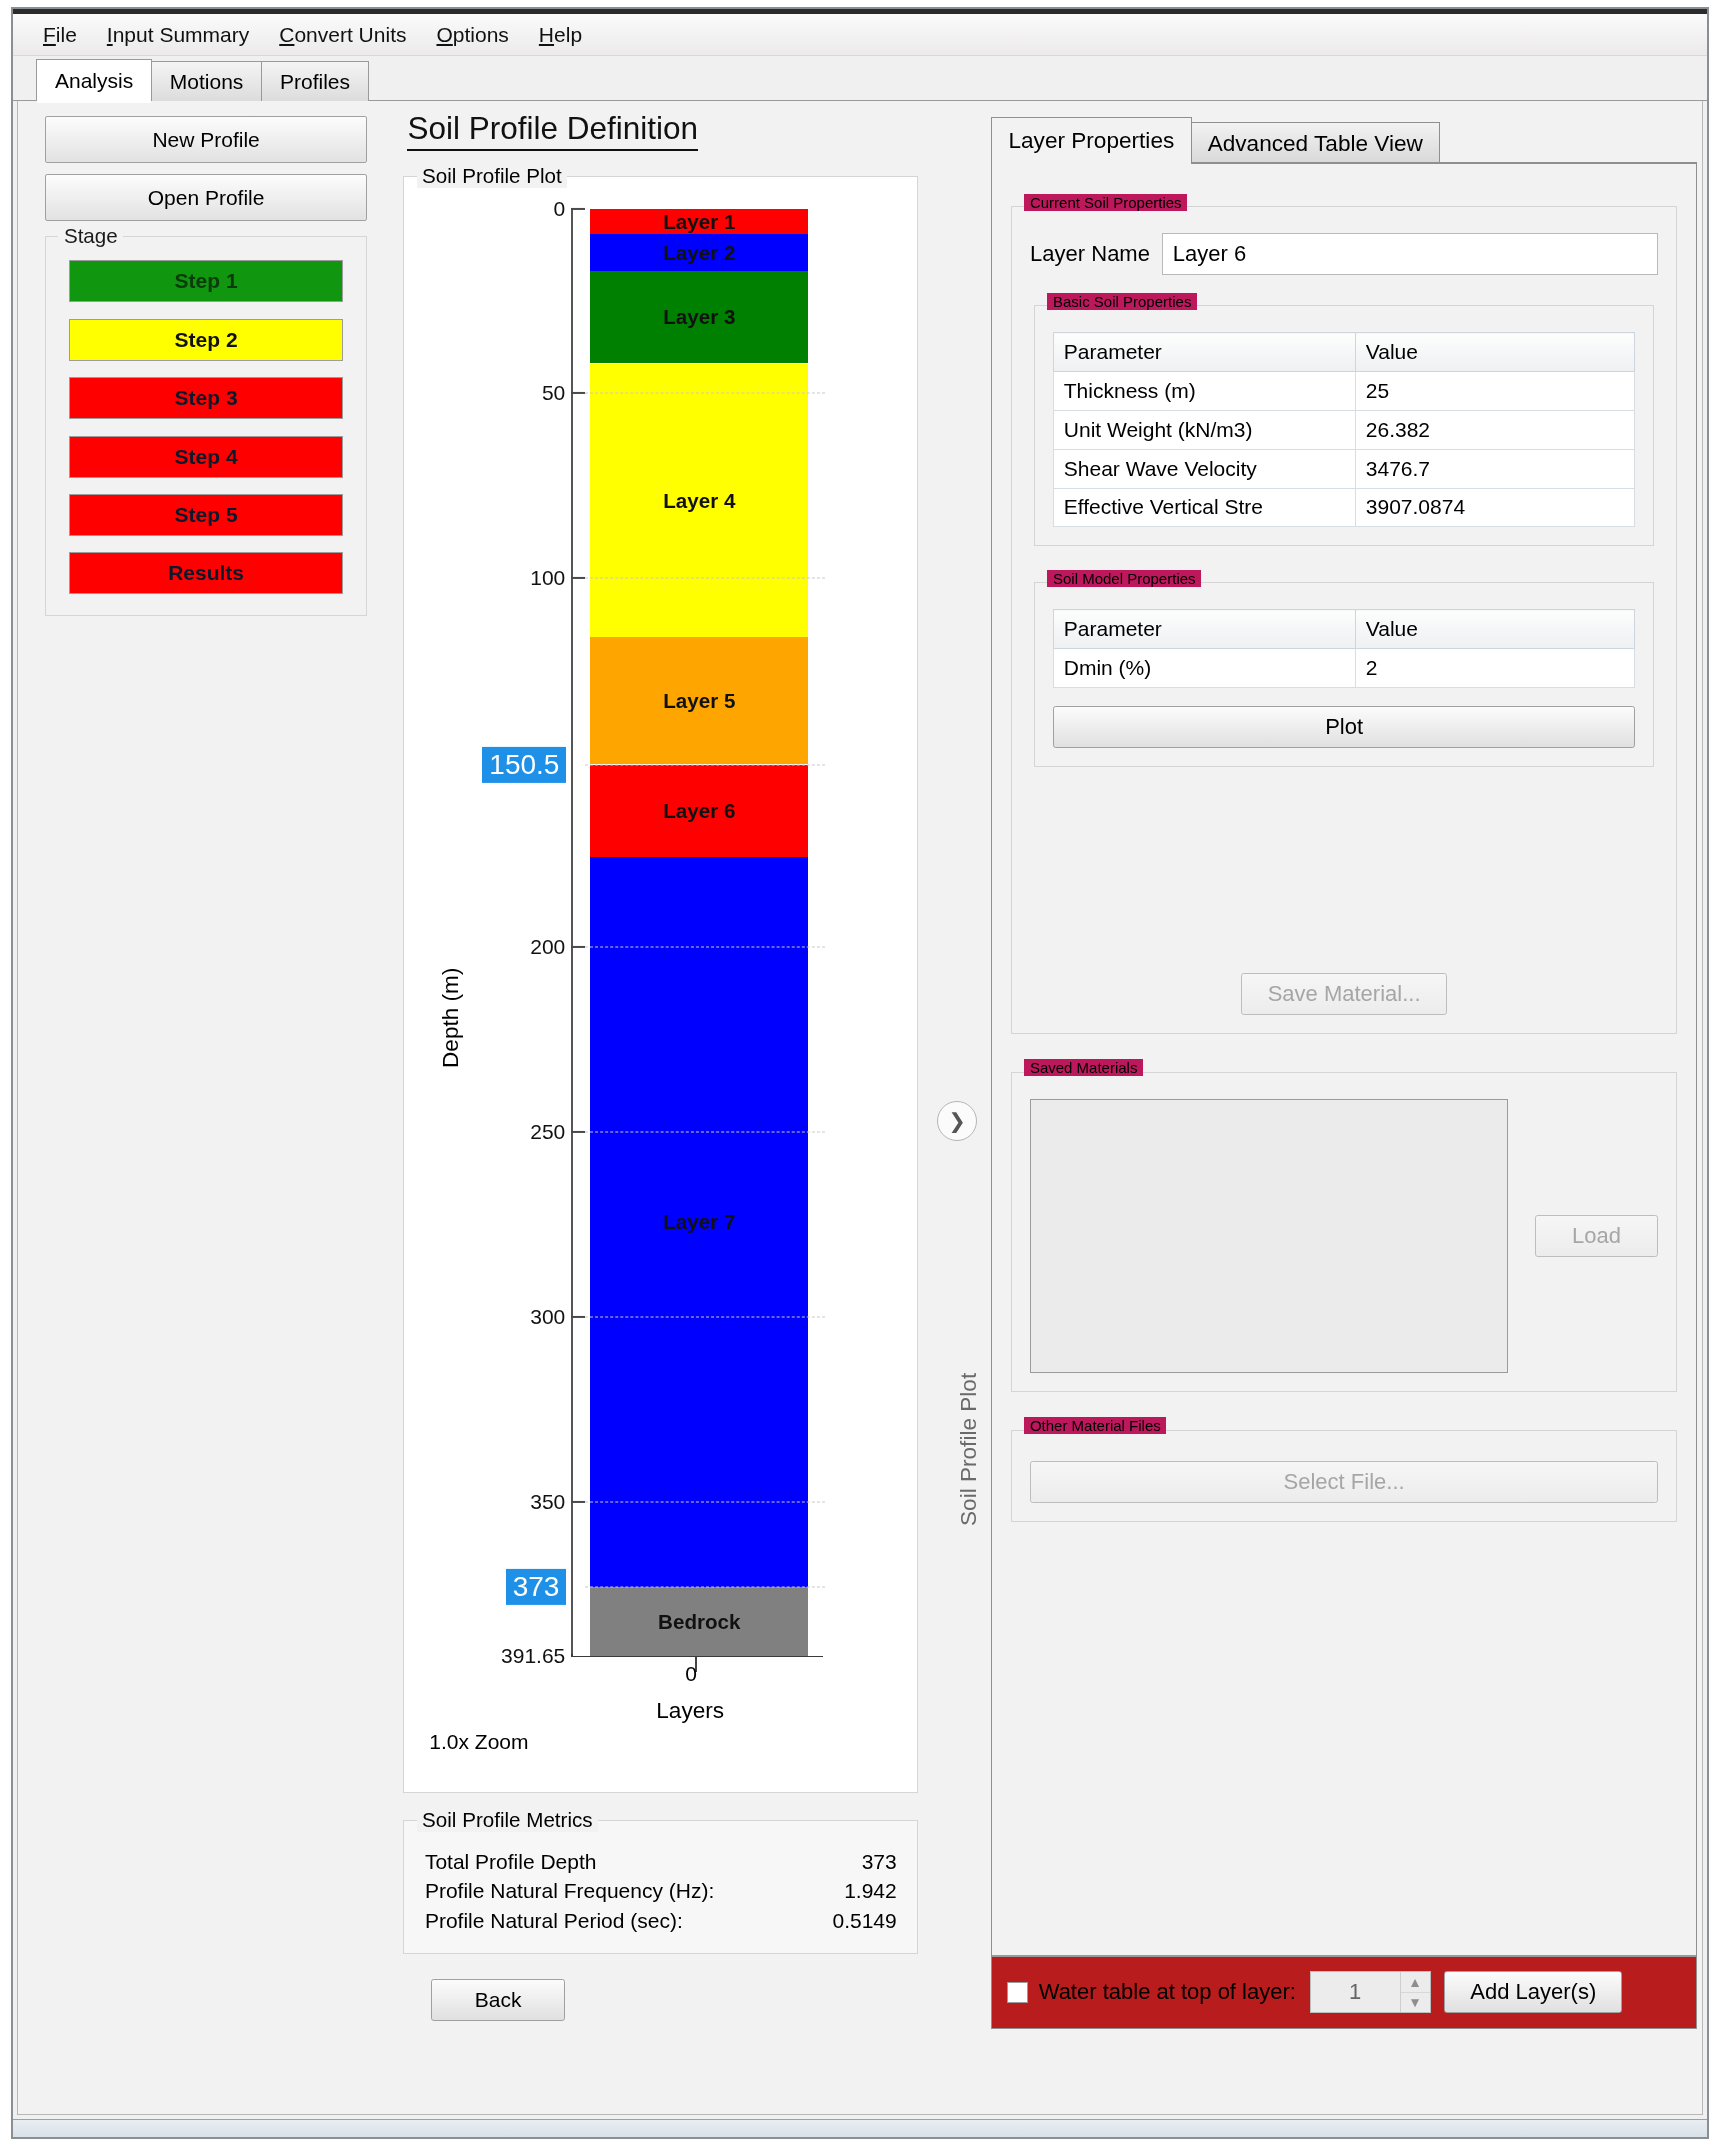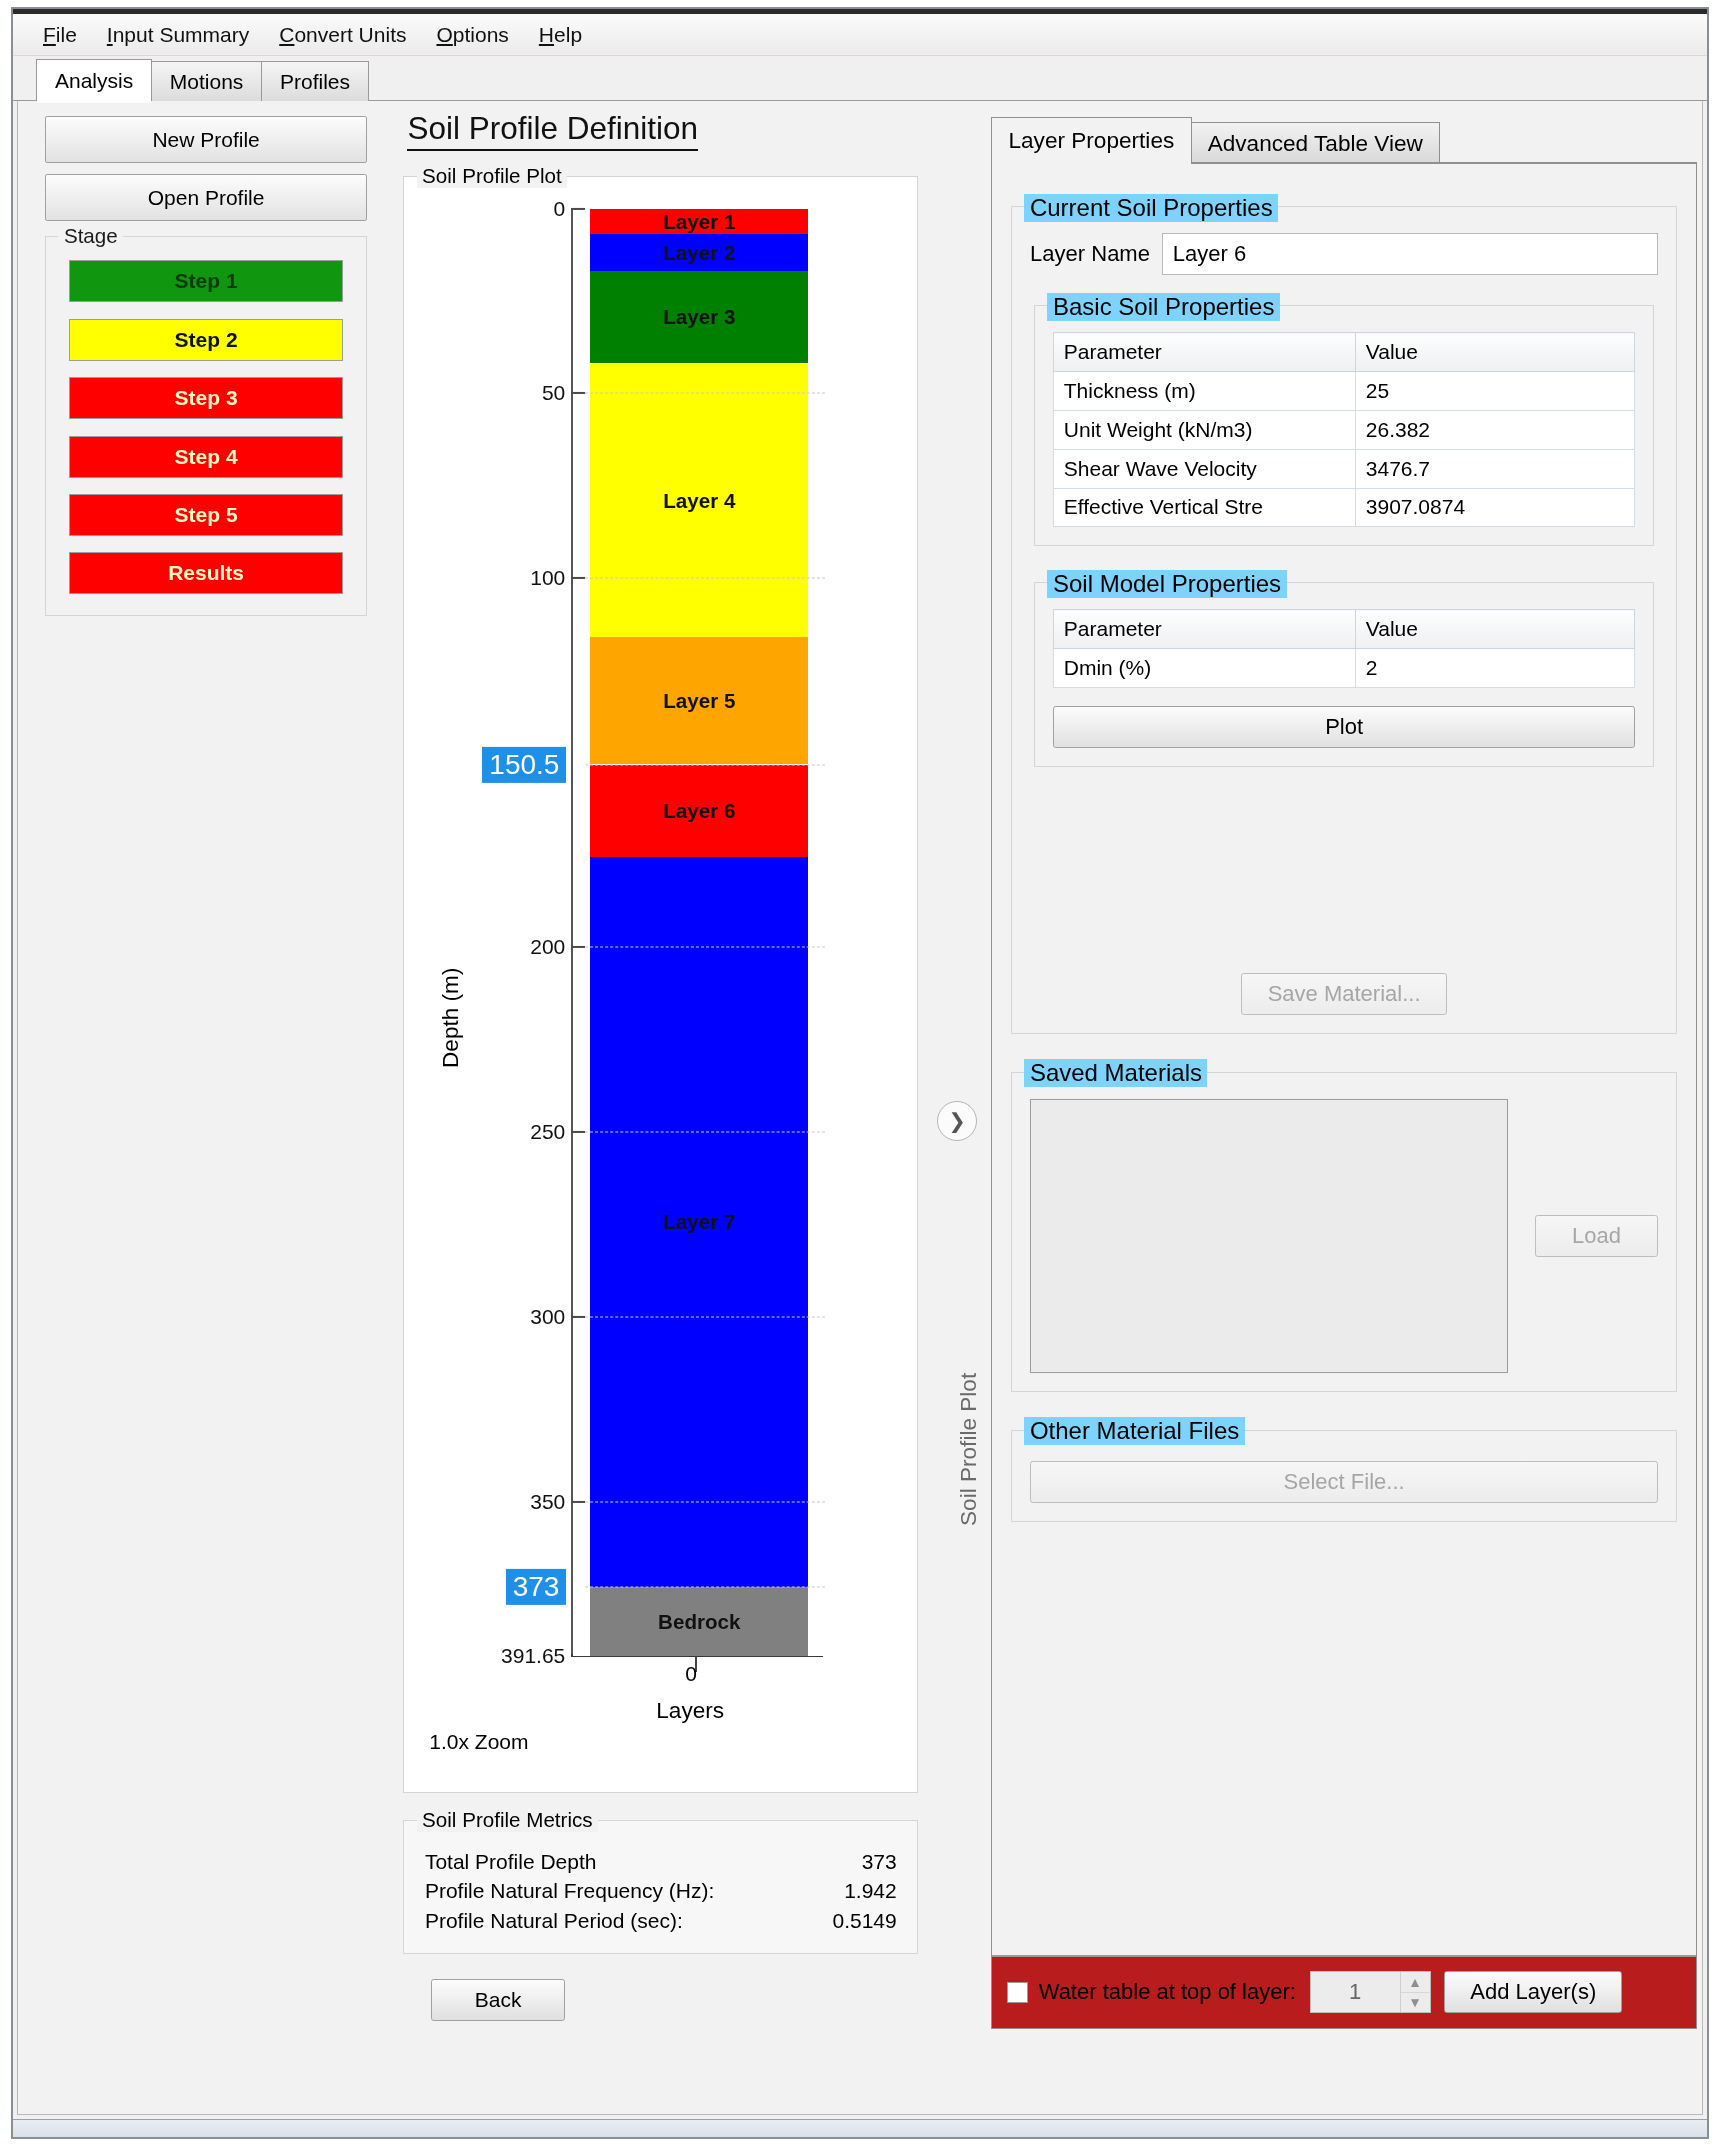--- a/index.html
+++ b/index.html
@@ -123,21 +123,21 @@
     margin: 0 auto 16.4px auto;
     width: 274px;
     border: 1.4px solid #9d9d9d;
     display:flex; align-items:center; justify-content:center;
     font-size: 21px; font-weight: 700;
     cursor: default;
   }
   .step-btn:last-child { margin-bottom: 4.1px; }
   .step-green  { background:#10960f; color:#0b3b0b; }
   .step-yellow { background:#ffff00; color:#111; }
-  .step-red    { background:#fe0000; color:#fef9c3; }
+  .step-red    { background:#fe0000; color:#0f172a; }
 
   
   #centercol {
     position:absolute; left: 377px; top: 0; width: 541px;
   }
   #page-title {
     margin: 8.2px 0 0 12.3px;
     font-size: 31.5px;
     color:#111;
     display:inline-block;
@@ -293,21 +293,21 @@
     background:#f2f2f2;
   }
   .rgroup {
     position:relative;
     border: 1.4px solid #d5d5d5;
     background: #f2f2f2;
     margin: 33px 19px 0 19px;
     padding: 26px 18px 18px 18px;
   }
   .rgroup > .gb-title{
-    position:absolute; top:-13.7px; left:12.3px; background:#7dd3fc; padding:0 5.5px; font-size:24px;
+    position:absolute; top:-13.7px; left:12.3px; background:#be185d; padding:0 5.5px; font-size:15px;
   }
   .field-row { display:flex; align-items:center; margin-bottom: 18px; }
   .field-label { font-size:22px; margin-right: 12.3px; white-space:nowrap; }
   .textinput {
     flex:1; height: 42px; background:#fff;
     border: 1.4px solid #b9b9b9;
     font-size:22px; display:flex; align-items:center;
     padding-left: 9.6px;
   }
   table.proptable {

